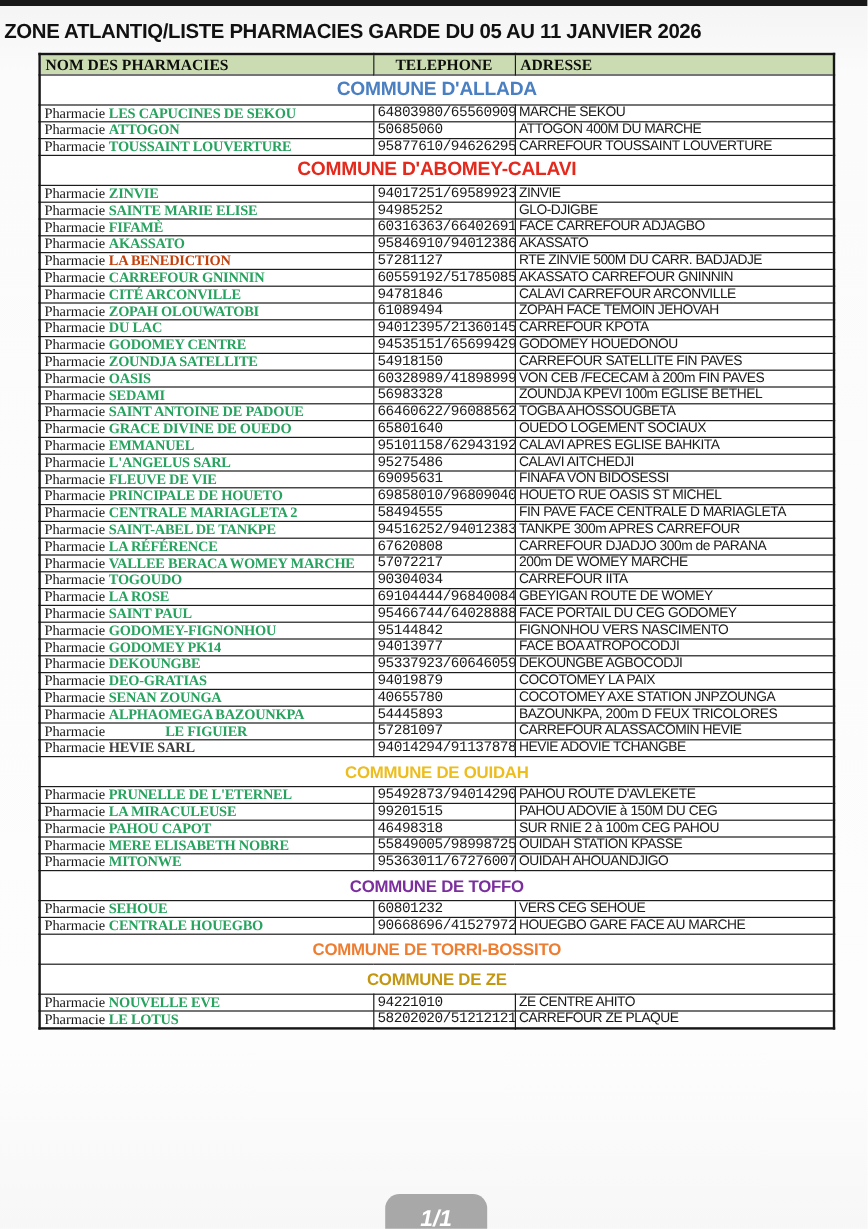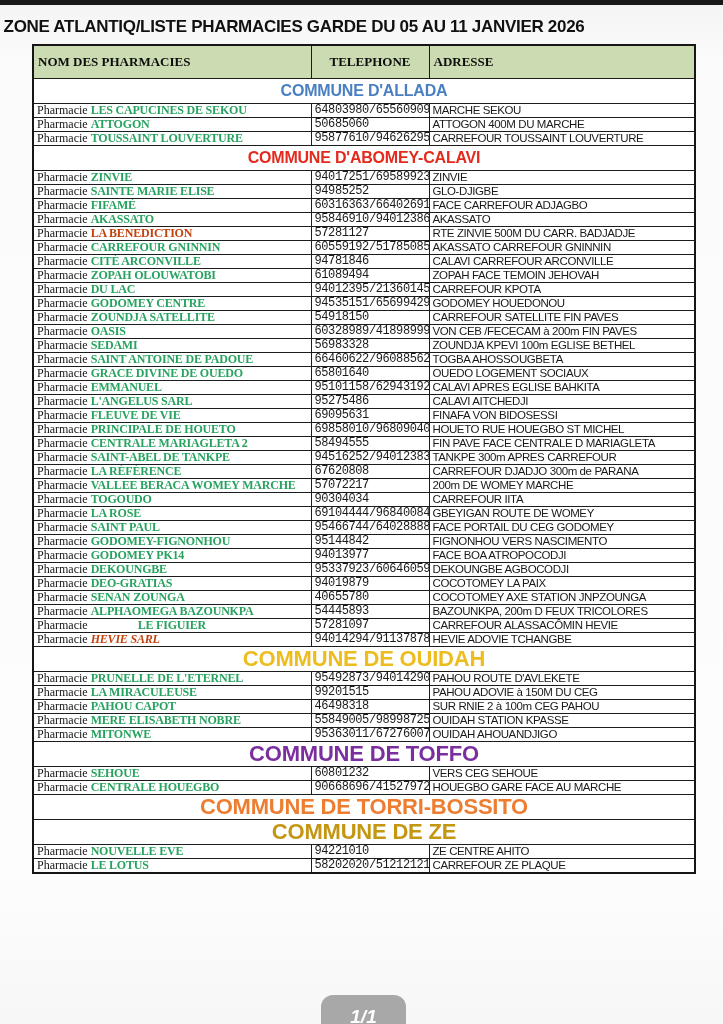--- a/index.html
+++ b/index.html
@@ -35,29 +35,29 @@
   col.c3 { width:266px; }
   table.pharm th, table.pharm td {
     border:1px solid #1c1c1c;
     overflow:hidden; white-space:nowrap;
   }
   thead th {
     background:#cbdcb2;
     font-family:"Liberation Serif", serif;
     font-weight:bold; font-size:13px;
     color:#0d0d0d;
-    height:33px; line-height:15px;
+    height:17px; line-height:15px;
     text-align:left; padding:0 4px;
   }
   thead th.center { text-align:center; }
   td.band {
     height:25px;
     text-align:center; vertical-align:middle;
     font-family:"Liberation Sans", sans-serif;
-    font-weight:bold; font-size:22px; line-height:24px;
+    font-weight:bold; font-size:14px; line-height:24px;
     letter-spacing:-0.2px;
     background:#fff;
   }
   td.band.band-large { font-size:16px; }
   tr.data-row { height:14px; }
   tr.data-row td { height:14px; line-height:13px; padding:0 3px; }
   td.c-name { font-family:"Liberation Serif", serif; font-size:12px; color:#141414; }
   td.c-name .pname { font-weight:bold; letter-spacing:-0.2px; }
   td.c-phone {
     font-family:Liberation Mono, monospace;
@@ -208,21 +208,21 @@
         <td class="c-addr">CALAVI AITCHEDJI</td>
       </tr>
       <tr class="data-row">
         <td class="c-name"><span>Pharmacie </span><span class="pname" style="color: rgb(39, 163, 95);">FLEUVE DE VIE</span></td>
         <td class="c-phone">69095631</td>
         <td class="c-addr">FINAFA VON BIDOSESSI</td>
       </tr>
       <tr class="data-row">
         <td class="c-name"><span>Pharmacie </span><span class="pname" style="color: rgb(39, 163, 95);">PRINCIPALE DE HOUETO</span></td>
         <td class="c-phone">69858010/96809040</td>
-        <td class="c-addr">HOUETO RUE HOUEGBO ST MICHEL</td>
+        <td class="c-addr">HOUETO RUE OASIS ST MICHEL</td>
       </tr>
       <tr class="data-row">
         <td class="c-name"><span>Pharmacie </span><span class="pname" style="color: rgb(39, 163, 95);">CENTRALE MARIAGLETA 2</span></td>
         <td class="c-phone">58494555</td>
         <td class="c-addr">FIN PAVE FACE CENTRALE D MARIAGLETA</td>
       </tr>
       <tr class="data-row">
         <td class="c-name"><span>Pharmacie </span><span class="pname" style="color: rgb(39, 163, 95);">SAINT-ABEL DE TANKPE</span></td>
         <td class="c-phone">94516252/94012383</td>
         <td class="c-addr">TANKPE 300m APRES CARREFOUR</td>
@@ -281,21 +281,21 @@
         <td class="c-name"><span>Pharmacie </span><span class="pname" style="color: rgb(39, 163, 95);">ALPHAOMEGA BAZOUNKPA</span></td>
         <td class="c-phone">54445893</td>
         <td class="c-addr">BAZOUNKPA, 200m D FEUX TRICOLORES</td>
       </tr>
       <tr class="data-row">
         <td class="c-name"><span>Pharmacie </span><span class="pname" style="color: rgb(39, 163, 95); margin-left: 47px;">LE FIGUIER</span></td>
         <td class="c-phone">57281097</td>
         <td class="c-addr">CARREFOUR ALASSACÔMIN HEVIE</td>
       </tr>
       <tr class="data-row">
-        <td class="c-name"><span>Pharmacie </span><span class="pname" style="color: #c2410c; font-style: italic;">HEVIE SARL</span></td>
+        <td class="c-name"><span>Pharmacie </span><span class="pname" style="color: #404040;">HEVIE SARL</span></td>
         <td class="c-phone">94014294/91137878</td>
         <td class="c-addr">HEVIE ADOVIE TCHANGBE</td>
       </tr>
       <tr>
         <td colspan="3" class="band" style="color: rgb(237, 189, 31);">COMMUNE DE OUIDAH</td>
       </tr>
       <tr class="data-row">
         <td class="c-name"><span>Pharmacie </span><span class="pname" style="color: rgb(39, 163, 95);">PRUNELLE DE L'ETERNEL</span></td>
         <td class="c-phone">95492873/94014290</td>
         <td class="c-addr">PAHOU ROUTE D'AVLEKETE</td>

